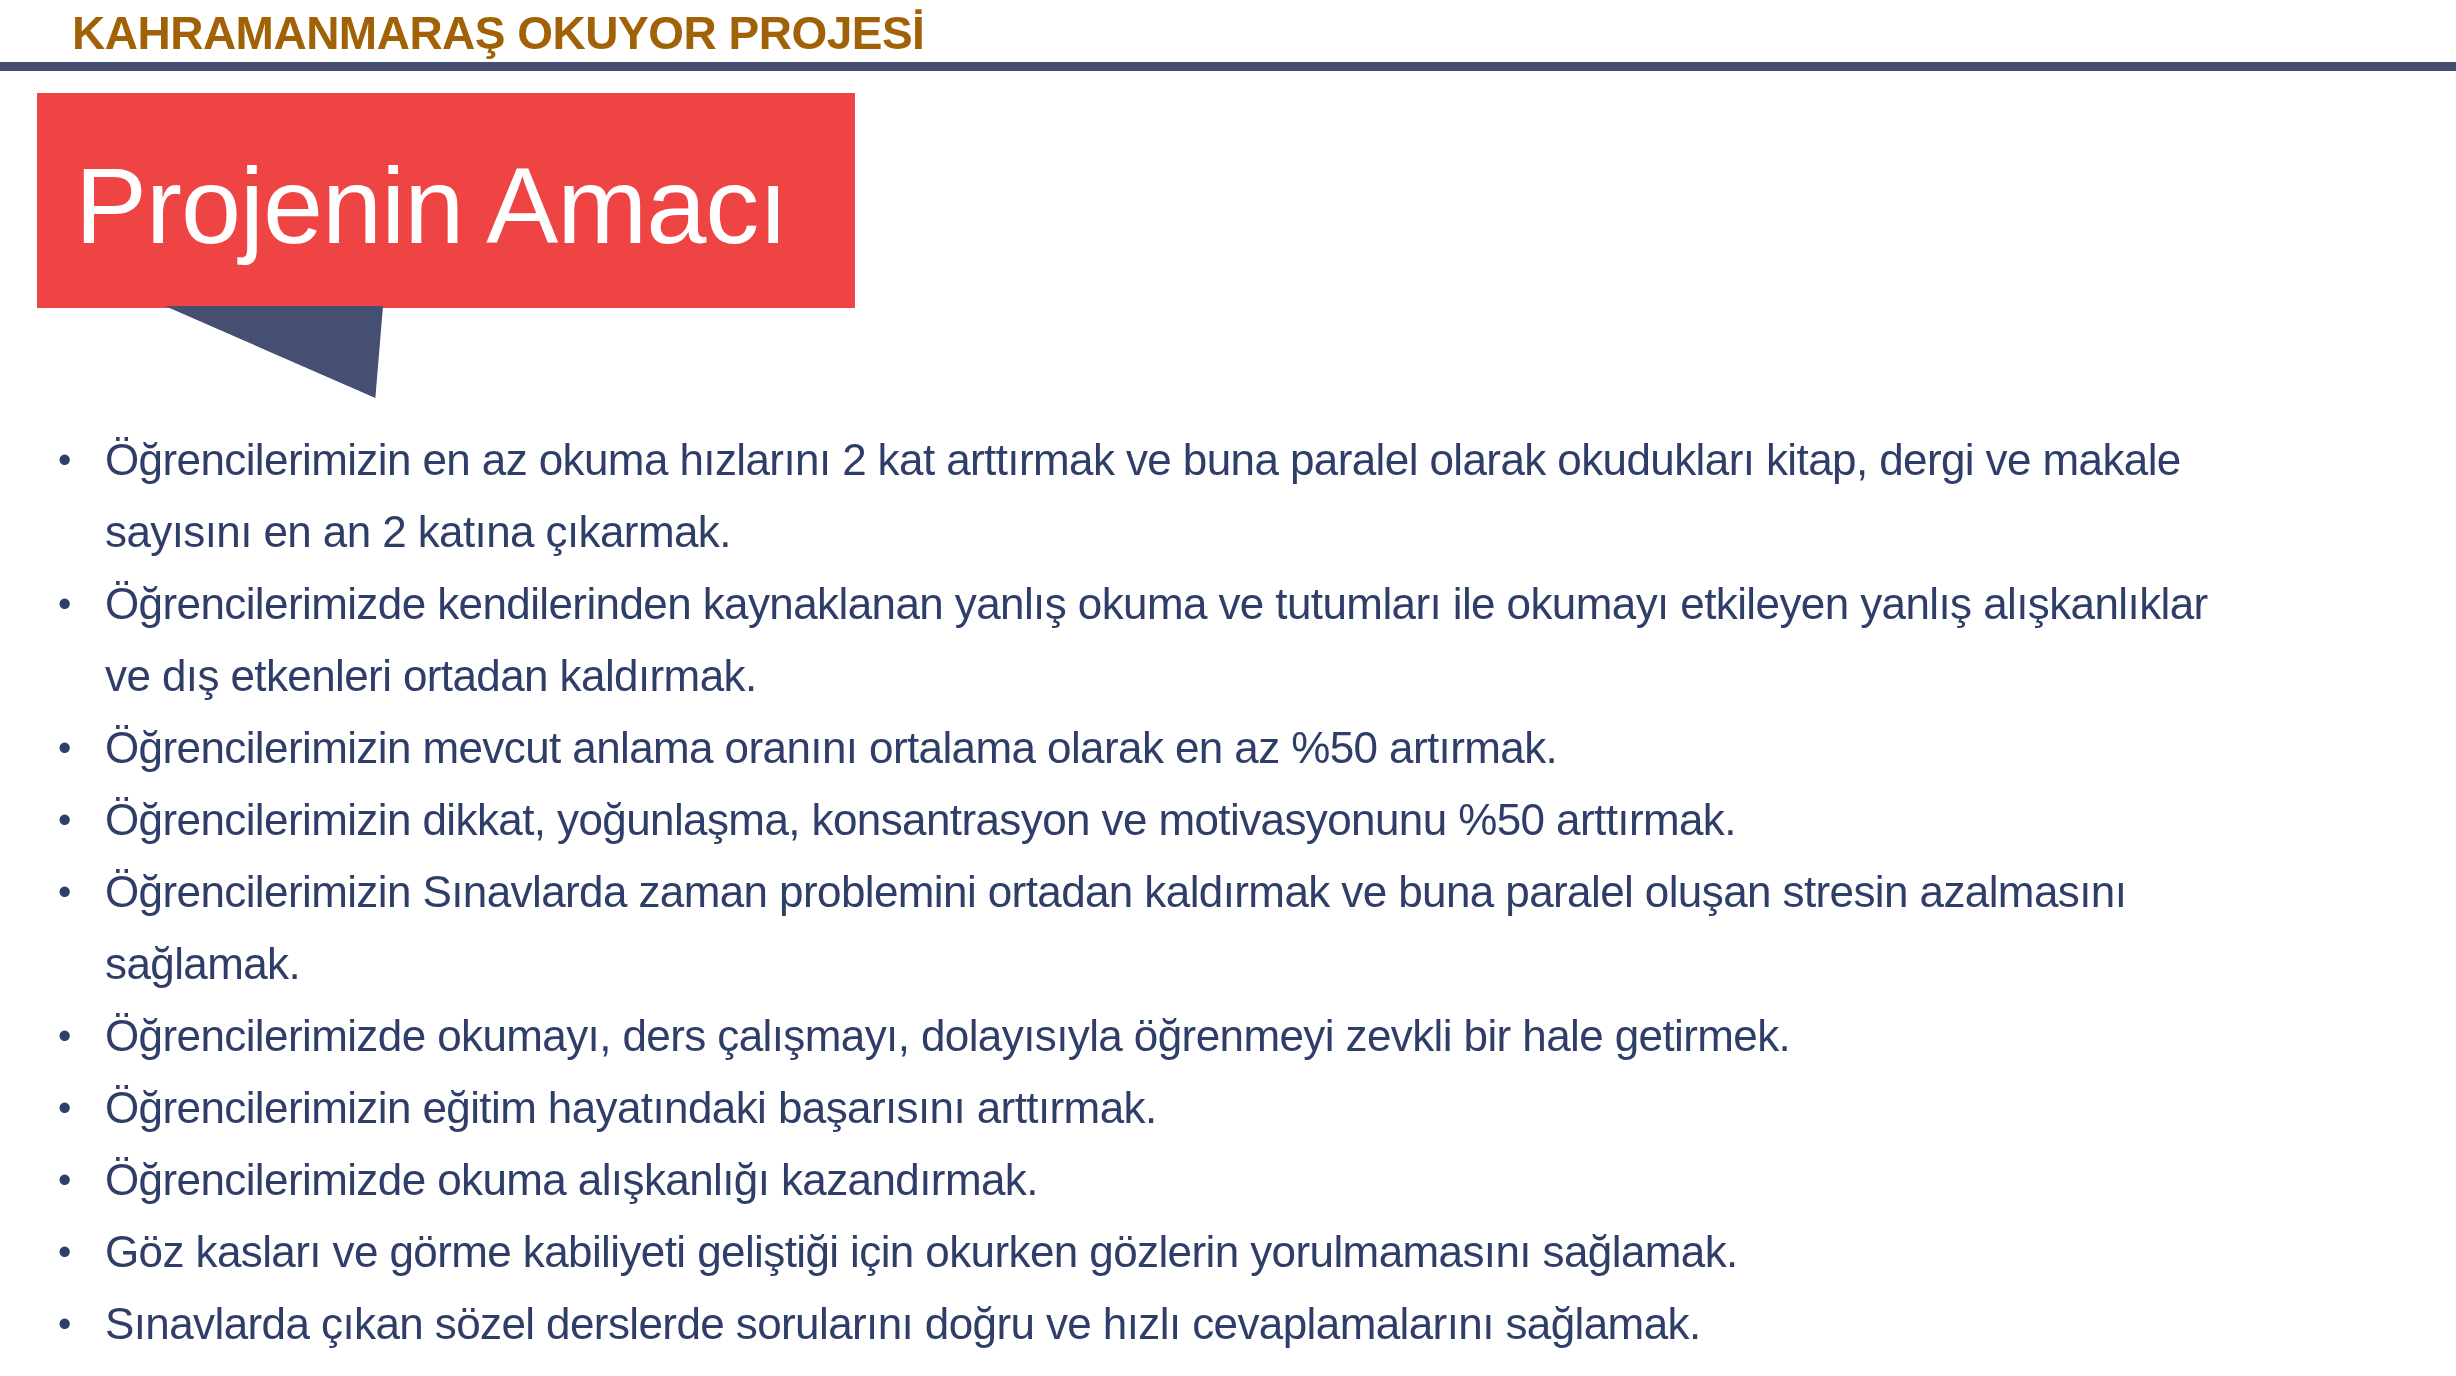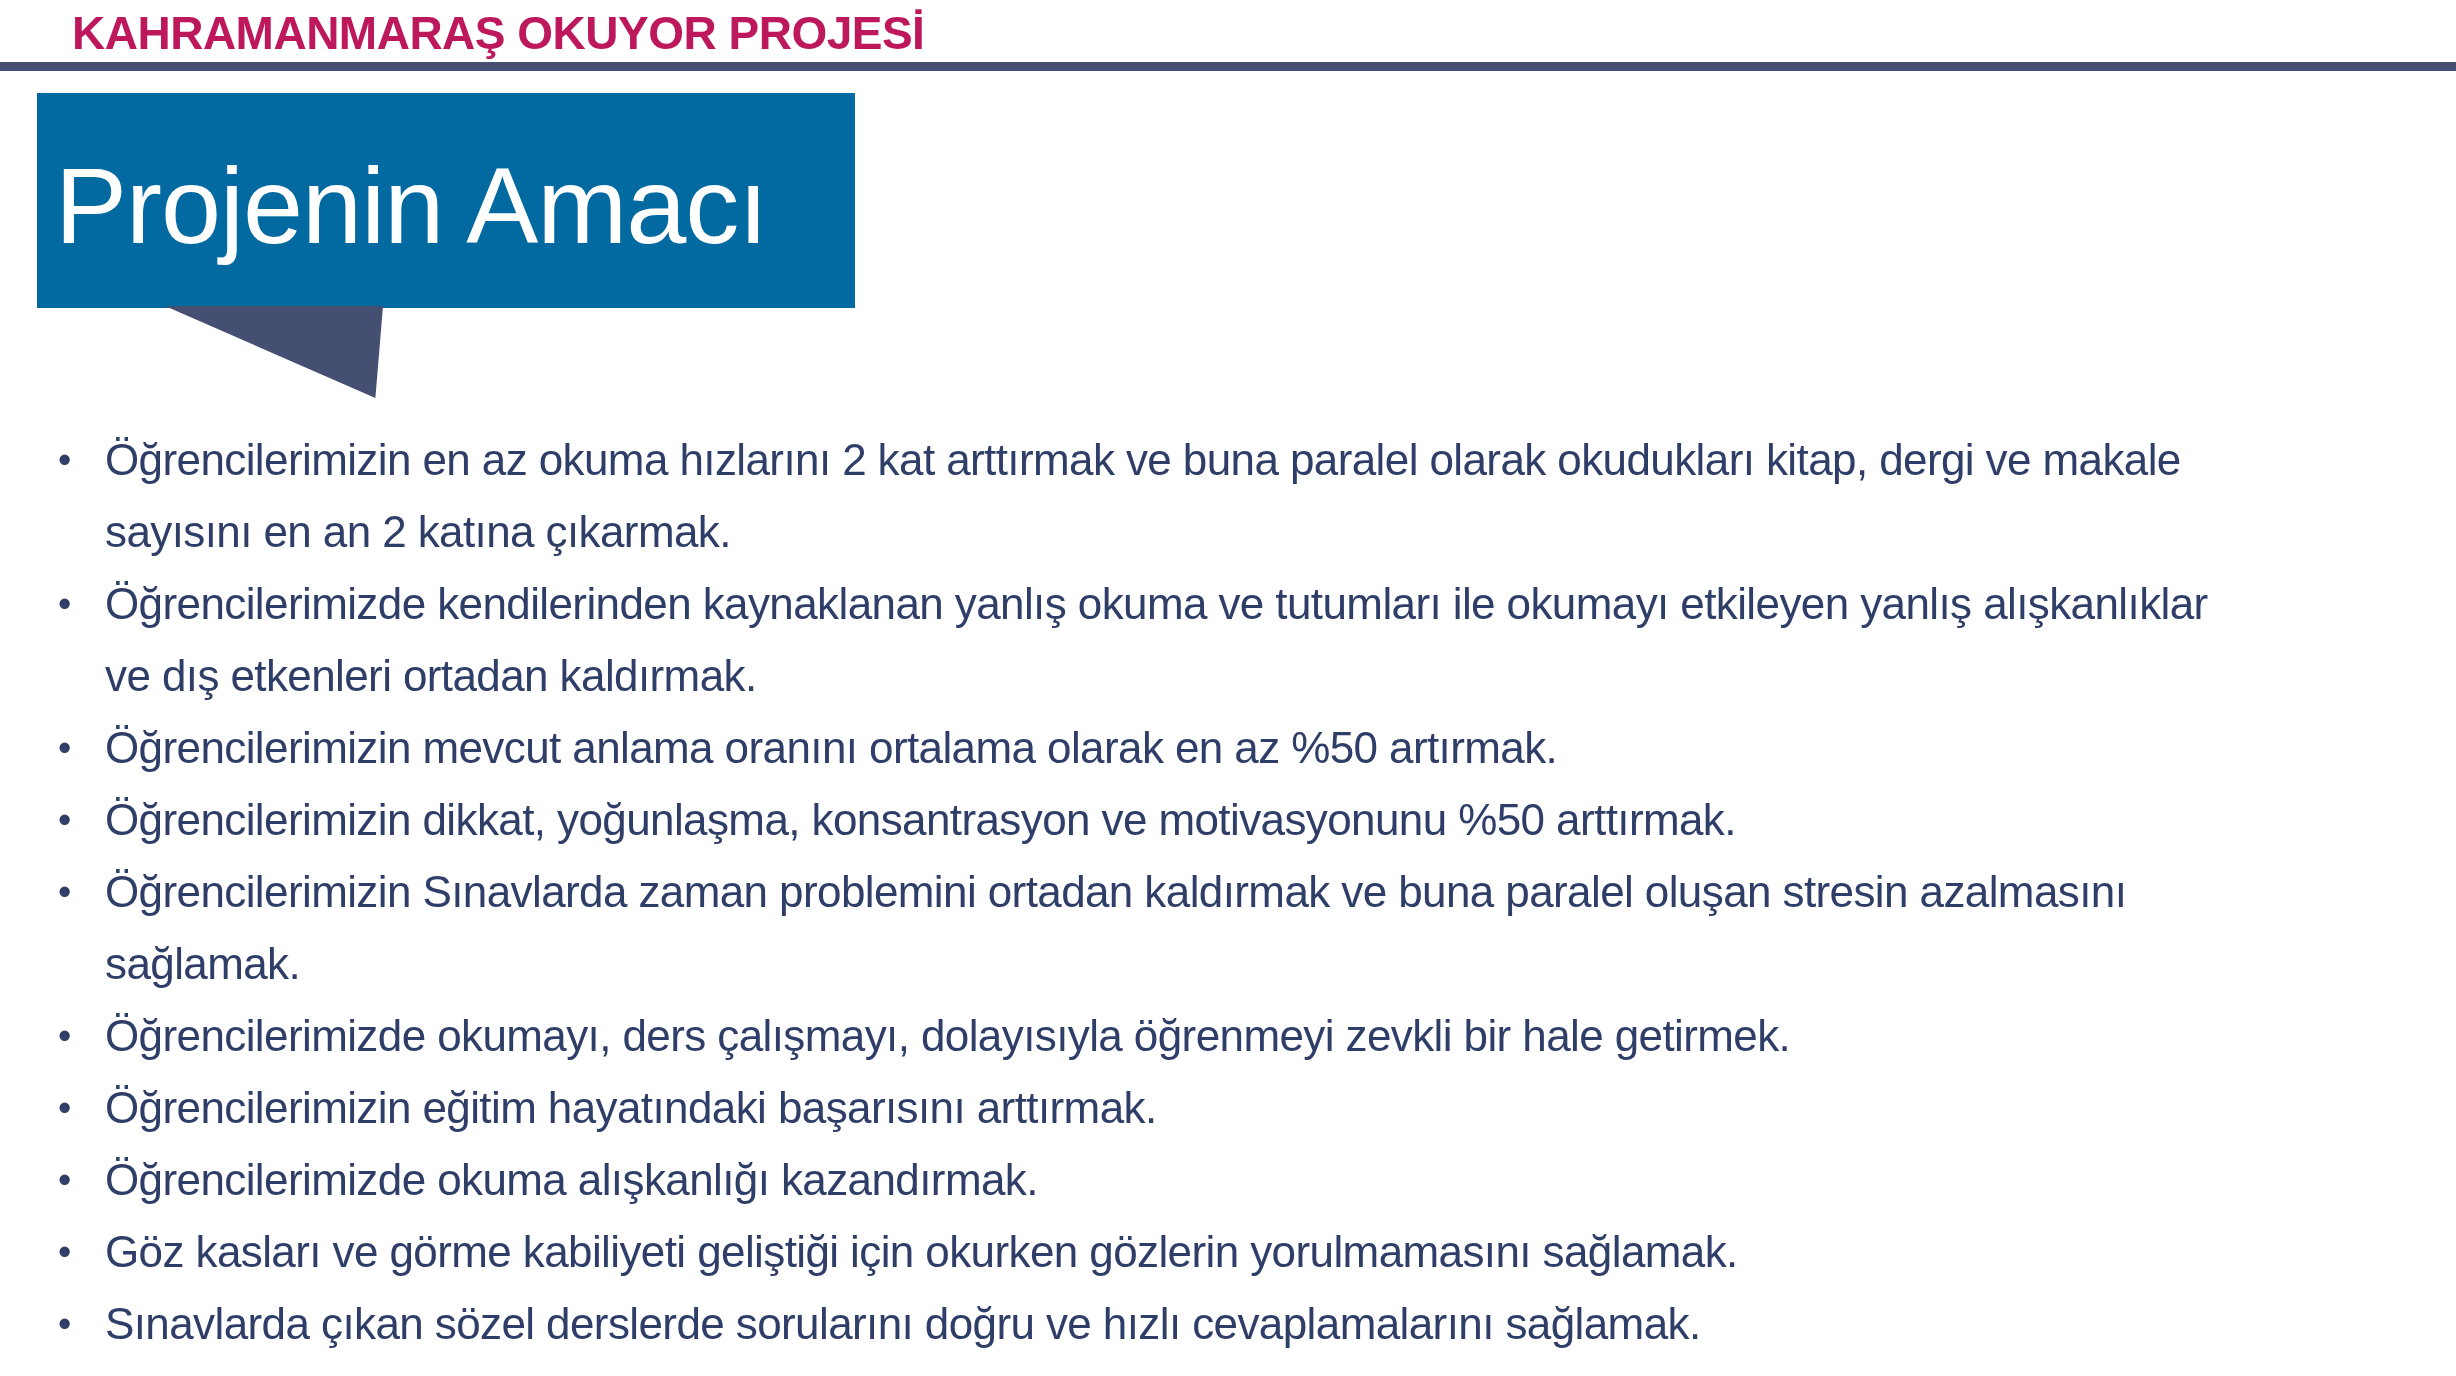--- a/index.html
+++ b/index.html
@@ -18,43 +18,43 @@
     background: #ffffff;
   }
   
   .header-title {
     position: absolute;
     left: 72px;
     top: 6px;
     font-size: 46px;
     font-weight: 600;
     letter-spacing: -0.5px;
-    color: #be185d;
+    color: #a16207;
     white-space: nowrap;
   }
   .header-rule {
     position: absolute;
     left: 0;
     top: 62px;
     width: 2456px;
     height: 9px;
     background: #454f72;
   }
   
   .title-banner {
     position: absolute;
     left: 37px;
     top: 93px;
     width: 818px;
     height: 215px;
-    background: #0369a1;
+    background: #ef4444;
     display: flex;
     align-items: center;
     box-sizing: border-box;
-    padding-left: 18px;
+    padding-left: 38px;
     padding-top: 10px;
   }
   .title-banner .title-text {
     color: #ffffff;
     font-size: 108px;
     font-weight: 400;
     letter-spacing: -1px;
     white-space: nowrap;
   }
   .banner-tail {

